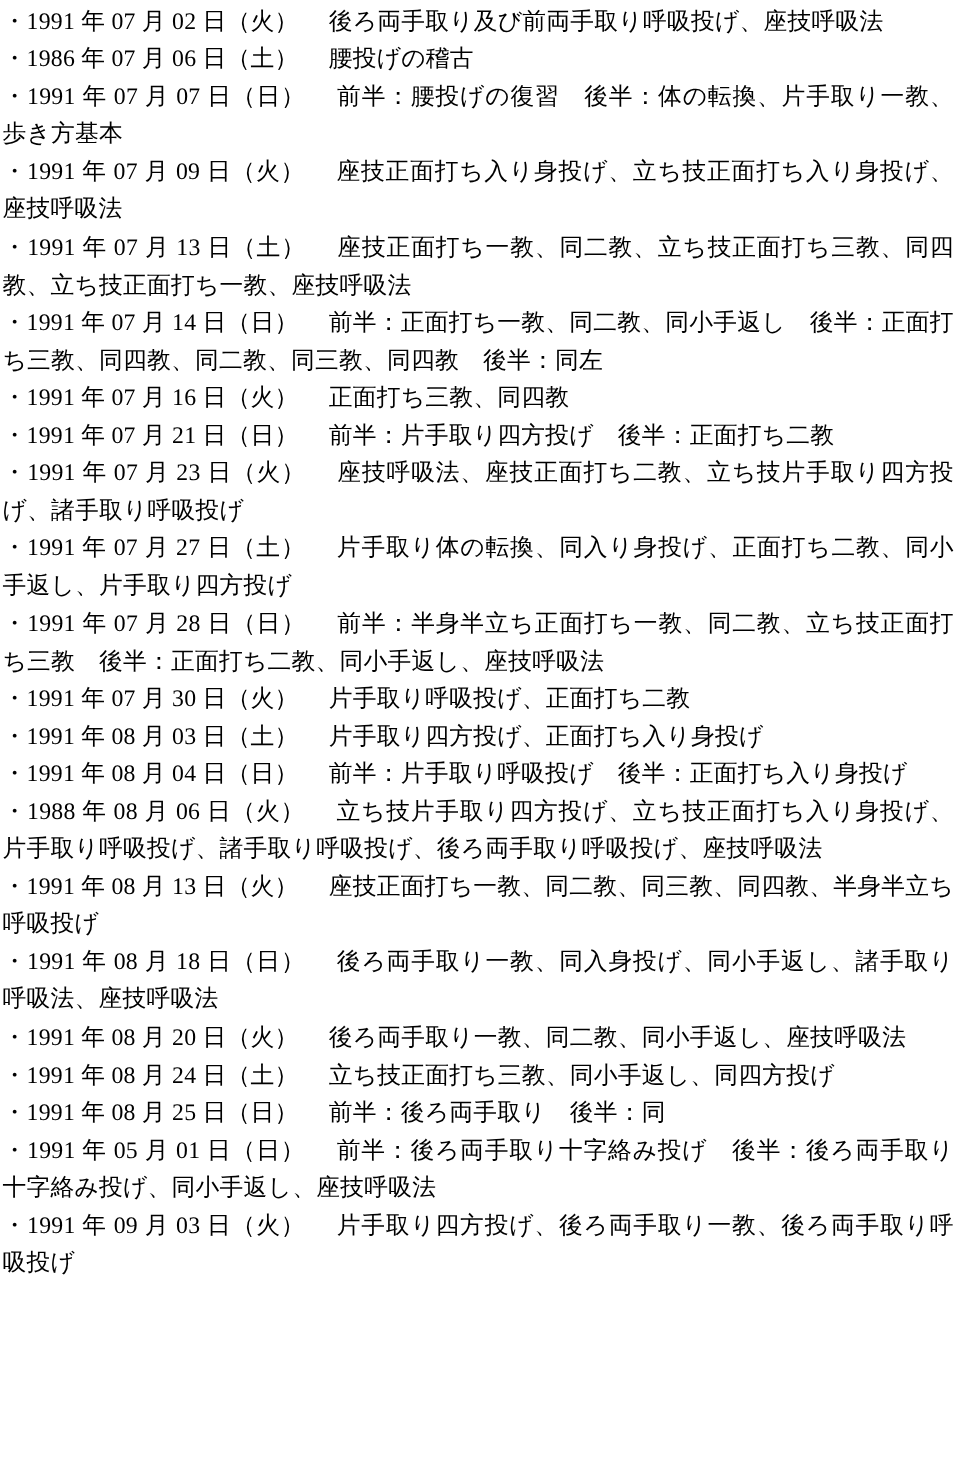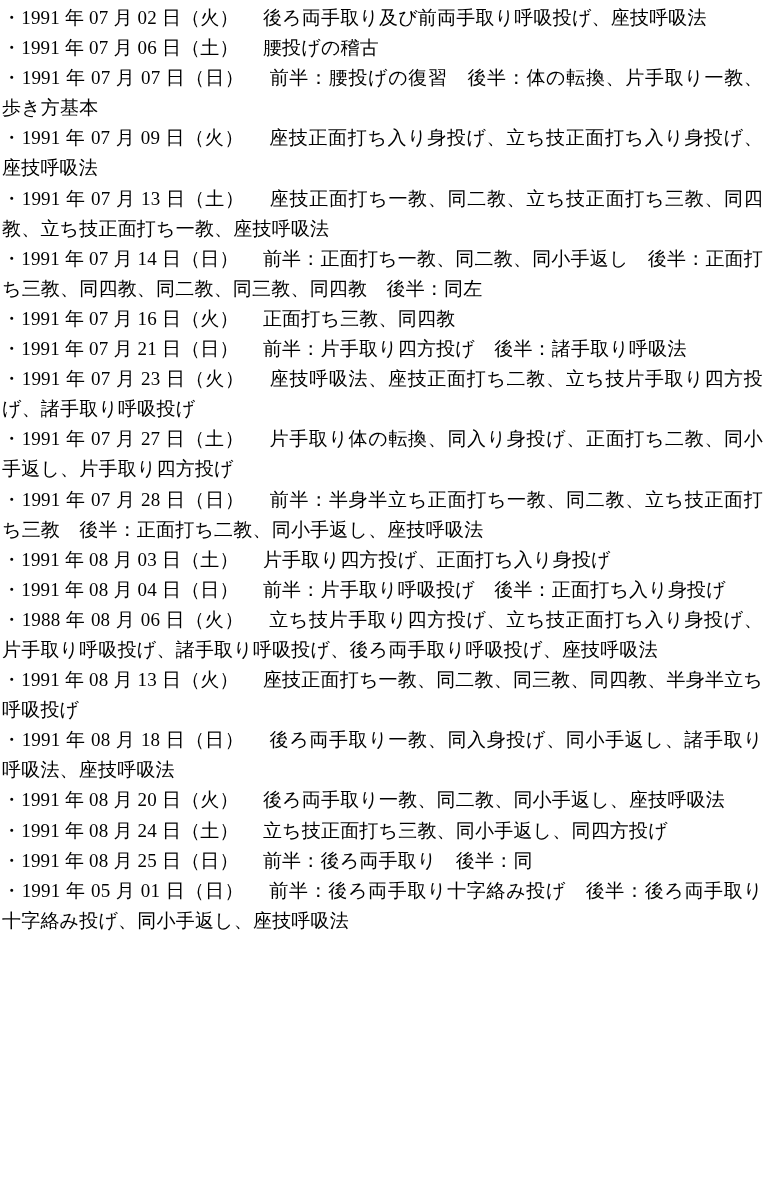--- a/index.html
+++ b/index.html
@@ -33,40 +33,41 @@
   .entry-date {
     white-space: pre;
   }
 </style>
 </head>
 <body>
 
 <div class="doc" id="doc-root">
   <p class="entry"><span class="entry-bullet">・</span><span class="entry-date">1991 年 07 月 02 日（火）</span><span class="entry-separator">　 </span><span class="entry-content">後ろ両手取り及び前両手取り呼吸投げ、座技呼吸法</span></p>
 
-  <p class="entry"><span class="entry-bullet">・</span><span class="entry-date">1991 年 07 月 06 日（土）</span><span class="entry-separator">　 </span><span class="entry-content">腰投げの稽古</span></p>
+  <p class="entry"><span class="entry-bullet">・</span><span class="entry-date">1986 年 07 月 06 日（土）</span><span class="entry-separator">　 </span><span class="entry-content">腰投げの稽古</span></p>
 
   <p class="entry"><span class="entry-bullet">・</span><span class="entry-date">1991 年 07 月 07 日（日）</span><span class="entry-separator">　 </span><span class="entry-content">前半：腰投げの復習　後半：体の転換、片手取り一教、歩き方基本</span></p>
 
   <p class="entry"><span class="entry-bullet">・</span><span class="entry-date">1991 年 07 月 09 日（火）</span><span class="entry-separator">　 </span><span class="entry-content">座技正面打ち入り身投げ、立ち技正面打ち入り身投げ、座技呼吸法</span></p>
 
   <p class="entry"><span class="entry-bullet">・</span><span class="entry-date">1991 年 07 月 13 日（土）</span><span class="entry-separator">　 </span><span class="entry-content">座技正面打ち一教、同二教、立ち技正面打ち三教、同四教、立ち技正面打ち一教、座技呼吸法</span></p>
 
   <p class="entry"><span class="entry-bullet">・</span><span class="entry-date">1991 年 07 月 14 日（日）</span><span class="entry-separator">　 </span><span class="entry-content">前半：正面打ち一教、同二教、同小手返し　後半：正面打ち三教、同四教、同二教、同三教、同四教　後半：同左</span></p>
 
   <p class="entry"><span class="entry-bullet">・</span><span class="entry-date">1991 年 07 月 16 日（火）</span><span class="entry-separator">　 </span><span class="entry-content">正面打ち三教、同四教</span></p>
 
-  <p class="entry"><span class="entry-bullet">・</span><span class="entry-date">1991 年 07 月 21 日（日）</span><span class="entry-separator">　 </span><span class="entry-content">前半：片手取り四方投げ　後半：諸手取り呼吸法</span></p>
+  <p class="entry"><span class="entry-bullet">・</span><span class="entry-date">1991 年 07 月 21 日（日）</span><span class="entry-separator">　 </span><span class="entry-content">前半：片手取り四方投げ　後半：正面打ち二教</span></p>
 
   <p class="entry"><span class="entry-bullet">・</span><span class="entry-date">1991 年 07 月 23 日（火）</span><span class="entry-separator">　 </span><span class="entry-content">座技呼吸法、座技正面打ち二教、立ち技片手取り四方投げ、諸手取り呼吸投げ</span></p>
 
   <p class="entry"><span class="entry-bullet">・</span><span class="entry-date">1991 年 07 月 27 日（土）</span><span class="entry-separator">　 </span><span class="entry-content">片手取り体の転換、同入り身投げ、正面打ち二教、同小手返し、片手取り四方投げ</span></p>
 
   <p class="entry"><span class="entry-bullet">・</span><span class="entry-date">1991 年 07 月 28 日（日）</span><span class="entry-separator">　 </span><span class="entry-content">前半：半身半立ち正面打ち一教、同二教、立ち技正面打ち三教　後半：正面打ち二教、同小手返し、座技呼吸法</span></p>
 
+  <p class="entry"><span class="entry-bullet">・</span><span class="entry-date">1991 年 07 月 30 日（火）</span><span class="entry-separator">　 </span><span class="entry-content">片手取り呼吸投げ、正面打ち二教</span></p>
 
   <p class="entry"><span class="entry-bullet">・</span><span class="entry-date">1991 年 08 月 03 日（土）</span><span class="entry-separator">　 </span><span class="entry-content">片手取り四方投げ、正面打ち入り身投げ</span></p>
 
   <p class="entry"><span class="entry-bullet">・</span><span class="entry-date">1991 年 08 月 04 日（日）</span><span class="entry-separator">　 </span><span class="entry-content">前半：片手取り呼吸投げ　後半：正面打ち入り身投げ</span></p>
 
   <p class="entry"><span class="entry-bullet">・</span><span class="entry-date">1988 年 08 月 06 日（火）</span><span class="entry-separator">　 </span><span class="entry-content">立ち技片手取り四方投げ、立ち技正面打ち入り身投げ、片手取り呼吸投げ、諸手取り呼吸投げ、後ろ両手取り呼吸投げ、座技呼吸法</span></p>
 
 
 
   <p class="entry"><span class="entry-bullet">・</span><span class="entry-date">1991 年 08 月 13 日（火）</span><span class="entry-separator">　 </span><span class="entry-content">座技正面打ち一教、同二教、同三教、同四教、半身半立ち呼吸投げ</span></p>
@@ -74,15 +75,16 @@
   <p class="entry"><span class="entry-bullet">・</span><span class="entry-date">1991 年 08 月 18 日（日）</span><span class="entry-separator">　 </span><span class="entry-content">後ろ両手取り一教、同入身投げ、同小手返し、諸手取り呼吸法、座技呼吸法</span></p>
 
   <p class="entry"><span class="entry-bullet">・</span><span class="entry-date">1991 年 08 月 20 日（火）</span><span class="entry-separator">　 </span><span class="entry-content">後ろ両手取り一教、同二教、同小手返し、座技呼吸法</span></p>
 
   <p class="entry"><span class="entry-bullet">・</span><span class="entry-date">1991 年 08 月 24 日（土）</span><span class="entry-separator">　 </span><span class="entry-content">立ち技正面打ち三教、同小手返し、同四方投げ</span></p>
 
   <p class="entry"><span class="entry-bullet">・</span><span class="entry-date">1991 年 08 月 25 日（日）</span><span class="entry-separator">　 </span><span class="entry-content">前半：後ろ両手取り　後半：同</span></p>
 
   <p class="entry"><span class="entry-bullet">・</span><span class="entry-date">1991 年 05 月 01 日（日）</span><span class="entry-separator">　 </span><span class="entry-content">前半：後ろ両手取り十字絡み投げ　後半：後ろ両手取り十字絡み投げ、同小手返し、座技呼吸法</span></p>
 
+  <p class="entry"><span class="entry-bullet">・</span><span class="entry-date">1991 年 09 月 03 日（火）</span><span class="entry-separator">　 </span><span class="entry-content">片手取り四方投げ、後ろ両手取り一教、後ろ両手取り呼吸投げ</span></p>
 
   <p class="entry"></p>
 </div>
 
 </body></html>

